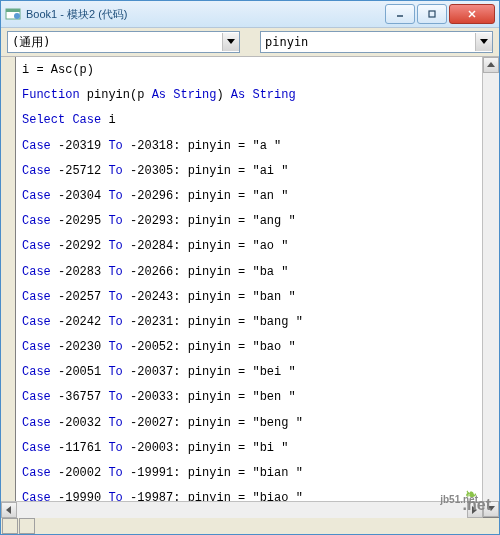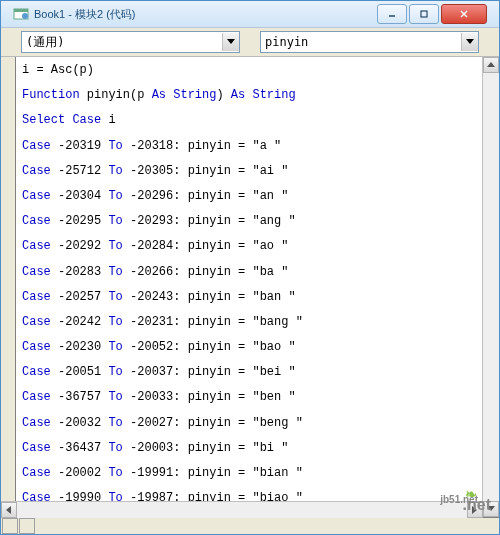--- a/index.html
+++ b/index.html
@@ -1,25 +1,25 @@
 <!DOCTYPE html>
 <html><head>
 <meta charset="utf-8">
 <style>
 html,body{margin:0;padding:0;font-family:"Microsoft YaHei","SimSun",Arial,sans-serif;font-size:11px;background:#fff}
 .window{width:498px;height:533px;border:1px solid #4b8ec9;background:#ece9d8;display:flex;flex-direction:column;position:relative}
-.titlebar{height:26px;background:linear-gradient(to bottom,#e7f1fb,#cfe5f7);display:flex;align-items:center;padding:0 12px;border-bottom:1px solid #b5c7d9}
+.titlebar{height:26px;background:linear-gradient(to bottom,#e7f1fb,#cfe5f7);display:flex;align-items:center;padding:0 4px;border-bottom:1px solid #b5c7d9}
 .titlebar .app-icon{width:16px;height:16px;margin-right:5px;display:flex;align-items:center;justify-content:center}
 .titlebar .app-icon svg{width:16px;height:16px}
 .titlebar .title{color:#1c4d7a;flex:1}
 .win-btns{display:flex;gap:2px}
 .win-btn{width:28px;height:18px;border:1px solid #7ba7ce;border-radius:3px;background:linear-gradient(to bottom,#f5faff,#d6e8f8);display:flex;align-items:center;justify-content:center;font-size:10px;color:#2a4a66}
 .win-btn.close{background:linear-gradient(to bottom,#f28a84,#d64532);color:#fff;border-color:#a83528;width:44px}
 .win-btn.close svg line{stroke:#fff}
-.toolbar{height:24px;display:flex;align-items:center;padding:2px 20px;gap:20px;border-bottom:1px solid #bababa;background:#ece9d8}
+.toolbar{height:24px;display:flex;align-items:center;padding:2px 6px;gap:20px;border-bottom:1px solid #bababa;background:#ece9d8}
 .combo{flex:1;display:flex;align-items:center;height:20px;background:#fff;border:1px solid #7f9db9}
 .combo .val{flex:1;padding:0 4px;color:#000;font-family:"SimSun",monospace;font-size:12px}
 .combo .dd{width:16px;height:18px;background:linear-gradient(to bottom,#f5f5f5,#d6d6d6);border-left:1px solid #c0c0c0;display:flex;align-items:center;justify-content:center}
 .editor-wrap{flex:1;display:flex;background:#fff;overflow:hidden;position:relative}
 .gutter{width:14px;background:#ece9d8;border-right:1px solid #808080}
 .code{flex:1;padding:4px 6px;font-family:"SimSun","Courier New",monospace;font-size:12px;line-height:1.6;color:#000;white-space:nowrap;overflow:hidden}
 .code .kw{color:#0000c8}
 .code .lit{color:#000}
 .code .str{color:#000}
 .code div{margin-bottom:6px}
@@ -100,21 +100,21 @@
         <div><span class="kw">Case</span><span class="lit"> -20304 </span><span class="kw">To</span><span class="lit"> -20296: pinyin = </span><span class="str">"an "</span></div>
         <div><span class="kw">Case</span><span class="lit"> -20295 </span><span class="kw">To</span><span class="lit"> -20293: pinyin = </span><span class="str">"ang "</span></div>
         <div><span class="kw">Case</span><span class="lit"> -20292 </span><span class="kw">To</span><span class="lit"> -20284: pinyin = </span><span class="str">"ao "</span></div>
         <div><span class="kw">Case</span><span class="lit"> -20283 </span><span class="kw">To</span><span class="lit"> -20266: pinyin = </span><span class="str">"ba "</span></div>
         <div><span class="kw">Case</span><span class="lit"> -20257 </span><span class="kw">To</span><span class="lit"> -20243: pinyin = </span><span class="str">"ban "</span></div>
         <div><span class="kw">Case</span><span class="lit"> -20242 </span><span class="kw">To</span><span class="lit"> -20231: pinyin = </span><span class="str">"bang "</span></div>
         <div><span class="kw">Case</span><span class="lit"> -20230 </span><span class="kw">To</span><span class="lit"> -20052: pinyin = </span><span class="str">"bao "</span></div>
         <div><span class="kw">Case</span><span class="lit"> -20051 </span><span class="kw">To</span><span class="lit"> -20037: pinyin = </span><span class="str">"bei "</span></div>
         <div><span class="kw">Case</span><span class="lit"> -36757 </span><span class="kw">To</span><span class="lit"> -20033: pinyin = </span><span class="str">"ben "</span></div>
         <div><span class="kw">Case</span><span class="lit"> -20032 </span><span class="kw">To</span><span class="lit"> -20027: pinyin = </span><span class="str">"beng "</span></div>
-        <div><span class="kw">Case</span><span class="lit"> -36437 </span><span class="kw">To</span><span class="lit"> -20003: pinyin = </span><span class="str">"bi "</span></div>
+        <div><span class="kw">Case</span><span class="lit"> -11761 </span><span class="kw">To</span><span class="lit"> -20003: pinyin = </span><span class="str">"bi "</span></div>
         <div><span class="kw">Case</span><span class="lit"> -20002 </span><span class="kw">To</span><span class="lit"> -19991: pinyin = </span><span class="str">"bian "</span></div>
         <div><span class="kw">Case</span><span class="lit"> -19990 </span><span class="kw">To</span><span class="lit"> -19987: pinyin = </span><span class="str">"biao "</span></div>
       </div>
     <div class="scroll-v">
       <div class="arrow">
           <svg width="8" height="6">
             <polygon points="4,0 8,5 0,5" fill="#555"></polygon>
           </svg>
         </div>
       <div class="arrow down">

